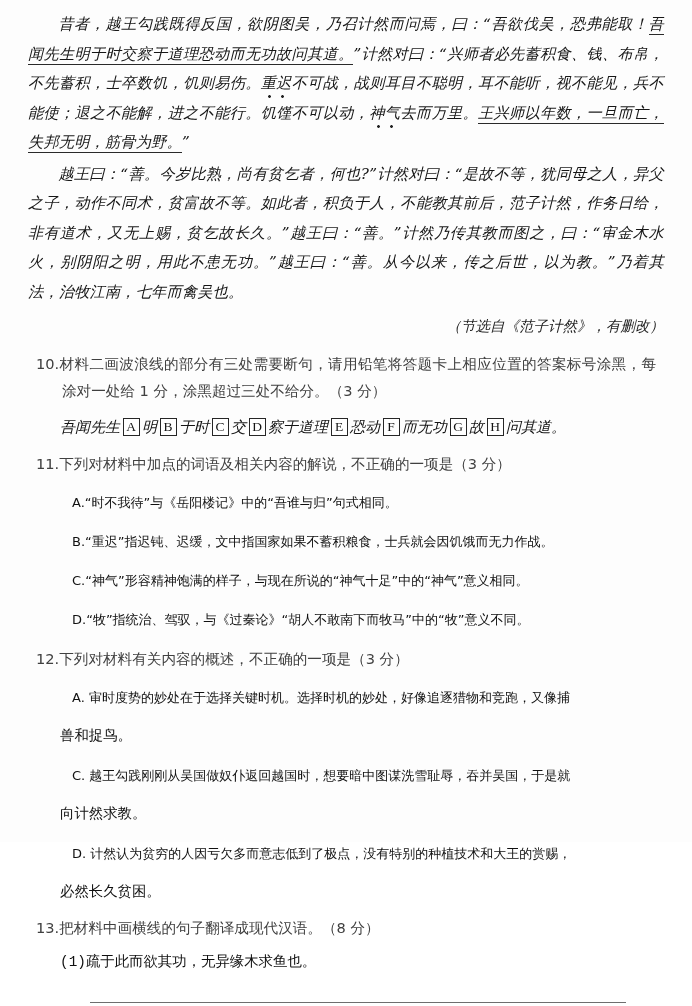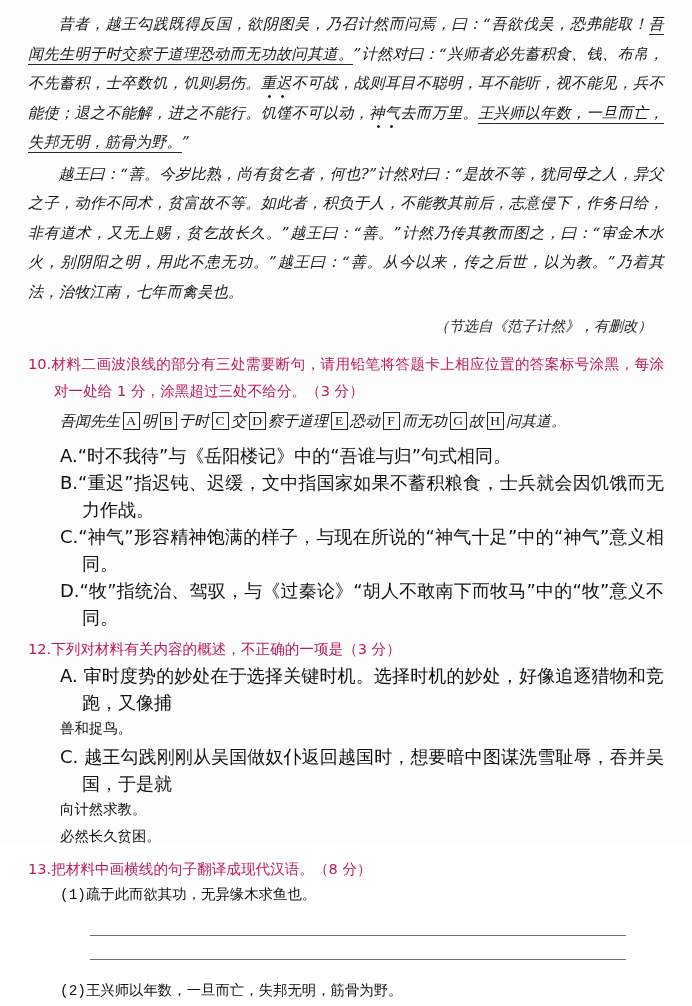--- a/index.html
+++ b/index.html
@@ -76,51 +76,51 @@
     background:
       radial-gradient(circle at 50% 50%, #222 1.3px, transparent 1.5px) repeat-x;
     background-size: 50% 3px;
   }
 
   .source {
     font-family: "DejaVu Serif", "Liberation Serif", serif;
     font-size: 14.5px;
     font-style: italic;
     text-align: right;
-    margin: 10px 12px 14px 0;
+    margin: 10px 0 14px 0;
     color: #1d1d1d;
   }
 
   
   .q {
     margin: 0 0 4px 0;
   }
   .q-stem {
     font-family: "DejaVu Sans", "Liberation Sans", sans-serif;
     font-size: 14.6px;
     line-height: 27px;
     text-align: justify;
     text-justify: inter-character;
-    color: #be185d;
-    margin: 0;
+    color: #404040;
+    margin: 8px;
     padding-left: 0;
     text-indent: 0;
   }
   .q-stem.hang {
     padding-left: 26px;
     text-indent: -26px;
   }
   .opt {
     font-family: "DejaVu Sans", "Liberation Sans", sans-serif;
-    font-size: 18px;
+    font-size: 13px;
     line-height: 27px;
     text-align: justify;
     text-justify: inter-character;
     color: #111;
-    margin: 0;
+    margin: 12px;
     padding-left: 54px;
     text-indent: -22px;
   }
   .sub {
     font-family: Liberation Mono, monospace;
     font-size: 14.4px;
     line-height: 27px;
     color: #111;
     margin: 0;
     padding-left: 32px;
@@ -161,52 +161,54 @@
   .rule.first { margin-top: 26px; }
 </style>
 </head>
 <body>
 
 <div class="page">
   <div class="inner">
 
     <p class="passage"><span>昔者，越王勾践既得反国，欲阴图吴，乃召计然而问焉，曰：“吾欲伐吴，恐弗能取！</span><span class="u-wave">吾闻先生明于时交察于道理恐动而无功故问其道。</span><span>”计然对曰：“兴师者必先蓄积食、钱、布帛，不先蓄积，士卒数饥，饥则易伤。</span><span class="dots">重迟</span><span>不可战，战则耳目不聪明，耳不能听，视不能见，兵不能使；退之不能解，进之不能行。饥馑不可以动，</span><span class="dots">神气</span><span>去而万里。</span><span class="u-line">王兴师以年数，一旦而亡，失邦无明，筋骨为野。</span><span>”</span></p>
 
-    <p class="passage p2">越王曰：“善。今岁比熟，尚有贫乞者，何也?”计然对曰：“是故不等，犹同母之人，异父之子，动作不同术，贫富故不等。如此者，积负于人，不能教其前后，志意侵下，作务日给，非有道术，又无上赐，贫乞故长久。”越王曰：“善。”计然乃传其教而图之，曰：“审金木水火，别阴阳之明，用此不患无功。”越王曰：“善。从今以来，传之后世，以为教。”乃着其法，治牧江南，七年而禽吴也。</p>
+    <p class="passage p2">越王曰：“善。今岁比熟，尚有贫乞者，何也?”计然对曰：“是故不等，犹同母之人，异父之子，动作不同术，贫富故不等。如此者，积负于人，不能教其前后，范子计然，作务日给，非有道术，又无上赐，贫乞故长久。”越王曰：“善。”计然乃传其教而图之，曰：“审金木水火，别阴阳之明，用此不患无功。”越王曰：“善。从今以来，传之后世，以为教。”乃着其法，治牧江南，七年而禽吴也。</p>
 
     <div class="source">（节选自《范子计然》，有删改）</div>
 
     <div class="q">
       <p class="q-stem hang"><span>10.</span><span>材料二画波浪线的部分有三处需要断句，请用铅笔将答题卡上相应位置的答案标号涂黑，每涂对一处给 1 分，涂黑超过三处不给分。（3 分）</span></p>
       <div class="seg-line">
         <span>吾闻先生</span><span class="seg-box">A</span><span>明</span><span class="seg-box">B</span><span>于时</span><span class="seg-box">C</span><span>交</span><span class="seg-box">D</span><span>察于道理</span><span class="seg-box">E</span><span>恐动</span><span class="seg-box">F</span><span>而无功</span><span class="seg-box">G</span><span>故</span><span class="seg-box">H</span><span>问其道。</span>
       </div>
     </div>
 
     <div class="q">
+      <p class="q-stem"><span>11.</span><span>下列对材料中加点的词语及相关内容的解说，不正确的一项是（3 分）</span></p>
       <p class="opt">A.“时不我待”与《岳阳楼记》中的“吾谁与归”句式相同。</p>
       <p class="opt">B.“重迟”指迟钝、迟缓，文中指国家如果不蓄积粮食，士兵就会因饥饿而无力作战。</p>
       <p class="opt">C.“神气”形容精神饱满的样子，与现在所说的“神气十足”中的“神气”意义相同。</p>
       <p class="opt">D.“牧”指统治、驾驭，与《过秦论》“胡人不敢南下而牧马”中的“牧”意义不同。</p>
     </div>
 
     <div class="q">
       <p class="q-stem"><span>12.</span><span>下列对材料有关内容的概述，不正确的一项是（3 分）</span></p>
 
       <div>
         <p class="opt">A. 审时度势的妙处在于选择关键时机。选择时机的妙处，好像追逐猎物和竞跑，又像捕</p>
         <p class="sub">兽和捉鸟。</p>
       </div>
       <div>
       </div>
       <div>
         <p class="opt">C. 越王勾践刚刚从吴国做奴仆返回越国时，想要暗中图谋洗雪耻辱，吞并吴国，于是就</p>
         <p class="sub">向计然求教。</p>
       </div>
       <div>
+        <p class="opt">D. 计然认为贫穷的人因亏欠多而意志低到了极点，没有特别的种植技术和大王的赏赐，</p>
         <p class="sub">必然长久贫困。</p>
       </div>
     </div>
 
     <div class="q">
       <p class="q-stem"><span>13.</span><span>把材料中画横线的句子翻译成现代汉语。（8 分）</span></p>
 
       <p class="sub">(1)疏于此而欲其功，无异缘木求鱼也。</p>
       <div class="rule first"></div>
       <div class="rule"></div>

